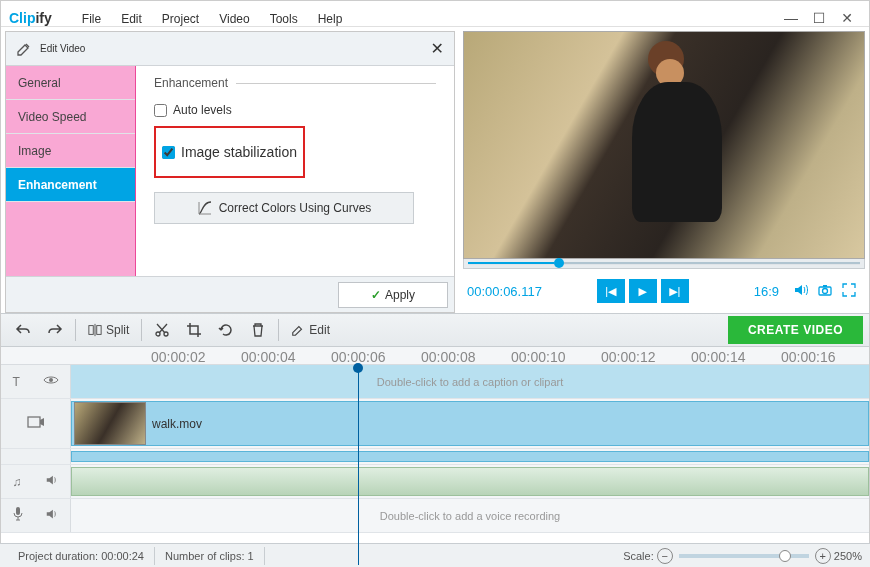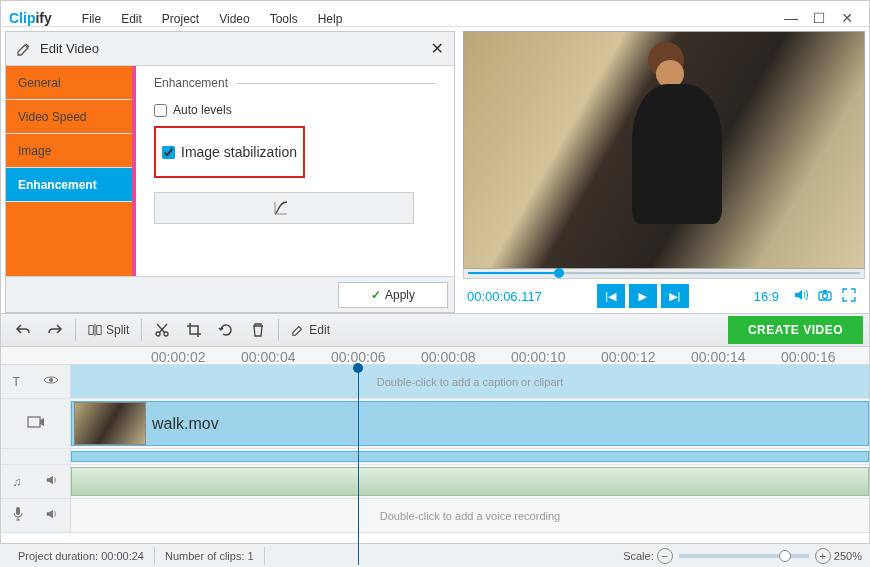--- a/index.html
+++ b/index.html
@@ -12,24 +12,24 @@
 .menubar .menu-item { padding: 0 10px; cursor: pointer; }
 .menubar .spacer { flex: 1; }
 .win-btn { width: 28px; text-align: center; font-size: 14px; cursor: pointer; color: #555; }
 
 
 .content-row { display: flex; height: 286px; }
 
 
 .edit-panel { width: 450px; border: 1px solid #c8c8c8; margin: 4px 0 0 4px; background: #fff; display: flex; flex-direction: column; }
 .edit-header { display: flex; align-items: center; height: 34px; background: #eef2f5; border-bottom: 1px solid #d0d4d8; padding: 0 10px; }
-.edit-header .title { font-size: 13px; margin-left: 8px; flex: 1; }
+.edit-header .title { font-size: 10px; margin-left: 8px; flex: 1; }
 .edit-header .close { font-size: 16px; cursor: pointer; }
 .edit-body { display: flex; flex: 1; }
-.side-tabs { width: 130px; background: #f97316; border-right: 4px solid #ec4899; }
+.side-tabs { width: 130px; background: #f9a8d4; border-right: 1px solid #ec4899; }
 .side-tab { height: 34px; display: flex; align-items: center; padding-left: 12px; font-size: 12px; cursor: pointer; border-bottom: 1px solid #e0e4e8; color: #444; }
 .side-tab.active { background: #00a4e4; color: #fff; font-weight: 600; position: relative; }
 .side-tab.active::after { content: ""; position: absolute; right: -8px; top: 50%; margin-top: -8px; border: 8px solid transparent; border-left-color: #00a4e4; }
 .tab-content { flex: 1; padding: 10px 18px; }
 .section-label { color: #555; font-size: 12px; display: flex; align-items: center; margin-bottom: 8px; }
 .section-label::after { content: ""; flex: 1; height: 1px; background: #ccc; margin-left: 8px; }
 .chk-row { display: flex; align-items: center; height: 24px; font-size: 12px; }
 .chk-row input { margin-right: 6px; }
 .highlight-box { border: 2px solid #d22; padding: 16px 6px; display: inline-flex; align-items: center; margin-top: 4px; }
 .highlight-box span { font-size: 14px; }
@@ -41,21 +41,21 @@
 
 
 .preview { flex: 1; margin: 4px 4px 0 8px; display: flex; flex-direction: column; }
 .preview-canvas { flex: 1; background: linear-gradient(120deg,#b8a878 0%,#d4c299 30%,#3a3028 40%,#2a2420 60%,#beb088 80%,#d8c8a0 100%); border: 1px solid #aaa; position: relative; }
 .preview-canvas::after { content:""; position:absolute; left:42%; top:22%; width:90px; height:140px; background:#1a1a1a; border-radius:40% 40% 10% 10%; }
 .preview-canvas::before { content:""; position:absolute; left:48%; top:12%; width:28px; height:28px; background:#c89060; border-radius:50%; box-shadow: -4px -14px 0 4px #6a4028; }
 .preview-slider { height: 10px; background: #e8ecef; display:flex; align-items:center; padding:0 4px; border:1px solid #c8cdd1; border-top:none; }
 .preview-slider .track { flex:1; height:3px; background:#b0c4d0; position:relative; }
 .preview-slider .track .fill { position:absolute; left:0; width:22%; height:100%; background:#00a4e4; }
 .preview-slider .track .knob { position:absolute; left:22%; top:-4px; width:10px; height:10px; background:#00a4e4; border-radius:50%; }
-.preview-controls { height: 34px; display:flex; align-items:center; padding: 0 4px; }
+.preview-controls { height: 44px; display:flex; align-items:center; padding: 0 4px; }
 .timecode { color:#00a4e4; font-size:13px; }
 .preview-controls .spacer { flex:1; }
 .pbtn { width:28px; height:24px; background:#00a4e4; color:#fff; display:flex; align-items:center; justify-content:center; margin:0 2px; cursor:pointer; font-size:11px; }
 .ratio { color:#00a4e4; margin: 0 10px; font-size:13px; }
 .iconbtn { color:#00a4e4; margin:0 4px; cursor:pointer; }
 
 
 .toolbar { height: 34px; background: linear-gradient(#f0f3f5,#e6eaed); border-top:1px solid #c8cdd1; border-bottom:1px solid #c8cdd1; display:flex; align-items:center; padding:0 6px; }
 .tool { padding:0 8px; height:26px; display:flex; align-items:center; cursor:pointer; color:#444; }
 .tool svg { display:block; }
@@ -71,21 +71,21 @@
 
 .tracks { position:relative; background:#f4f6f8; }
 .track { height:34px; display:flex; align-items:center; border-bottom:1px solid #e0e4e8; }
 .track.tall { height:50px; }
 .track.small { height:16px; }
 .track-head { width:70px; height:100%; background:#eef1f3; border-right:1px solid #d8dce0; display:flex; align-items:center; justify-content:space-around; color:#777; }
 .track-body { flex:1; height:100%; position:relative; }
 .caption-track { background: repeating-linear-gradient(0deg,#b8e0f0,#b8e0f0 100%); }
 .clip { position:absolute; left:0; top:2px; bottom:2px; right:0; background:#9dd4ec; border:1px solid #5ab4d8; display:flex; align-items:center; }
 .clip .thumb { width:72px; height:100%; background:linear-gradient(120deg,#b8a878,#3a3028,#beb088); margin:0 6px 0 2px; border:1px solid #888; }
-.clip .name { font-size:16px; color:#333; }
+.clip .name { font-size:12px; color:#333; }
 .audio-wave { background: linear-gradient(#dfeee0,#b8d4b8); position:absolute; left:0; right:0; top:2px; bottom:2px; border:1px solid #9cc09c; }
 .hint-text { width:100%; text-align:center; color:#999; font-size:11px; line-height:34px; }
 
 
 .statusbar { position:absolute; bottom:0; left:0; right:0; height:24px; background:#eef1f3; border-top:1px solid #c8cdd1; display:flex; align-items:center; padding:0 8px; font-size:11px; color:#555; }
 .statusbar .seg { padding:0 10px; border-right:1px solid #c8cdd1; height:18px; display:flex; align-items:center; }
 .statusbar .spacer { flex:1; }
 .scale-slider { width:130px; height:4px; background:#c0d4e0; margin:0 6px; position:relative; }
 .scale-slider .knob { position:absolute; right:18px; top:-4px; width:12px; height:12px; background:#fff; border:1px solid #888; border-radius:50%; }
 .circle-btn { width:16px; height:16px; border:1px solid #888; border-radius:50%; display:flex; align-items:center; justify-content:center; cursor:pointer; font-size:11px; color:#555; }
@@ -135,20 +135,21 @@
           <label class="chk-row" style="height:auto">
               <input type="checkbox" checked="" style="accent-color: rgb(0, 164, 228);">
               <span style="font-size:14px">Image stabilization</span>
             </label>
         </div>
         <div class="curves-btn">
           <svg width="16" height="16" viewBox="0 0 16 16">
               <path d="M2 14 C5 14 5 2 14 2" fill="none" stroke="#444" stroke-width="1.3"></path>
               <path d="M2 2v12h12" fill="none" stroke="#888" stroke-width="1"></path>
             </svg>
+          <span>Correct Colors Using Curves</span>
         </div>
       </div>
     </div>
     <div class="apply-row">
       <div class="apply-btn">
           <span class="chk">✓</span>
           <span>Apply</span>
         </div>
     </div>
   </div>

